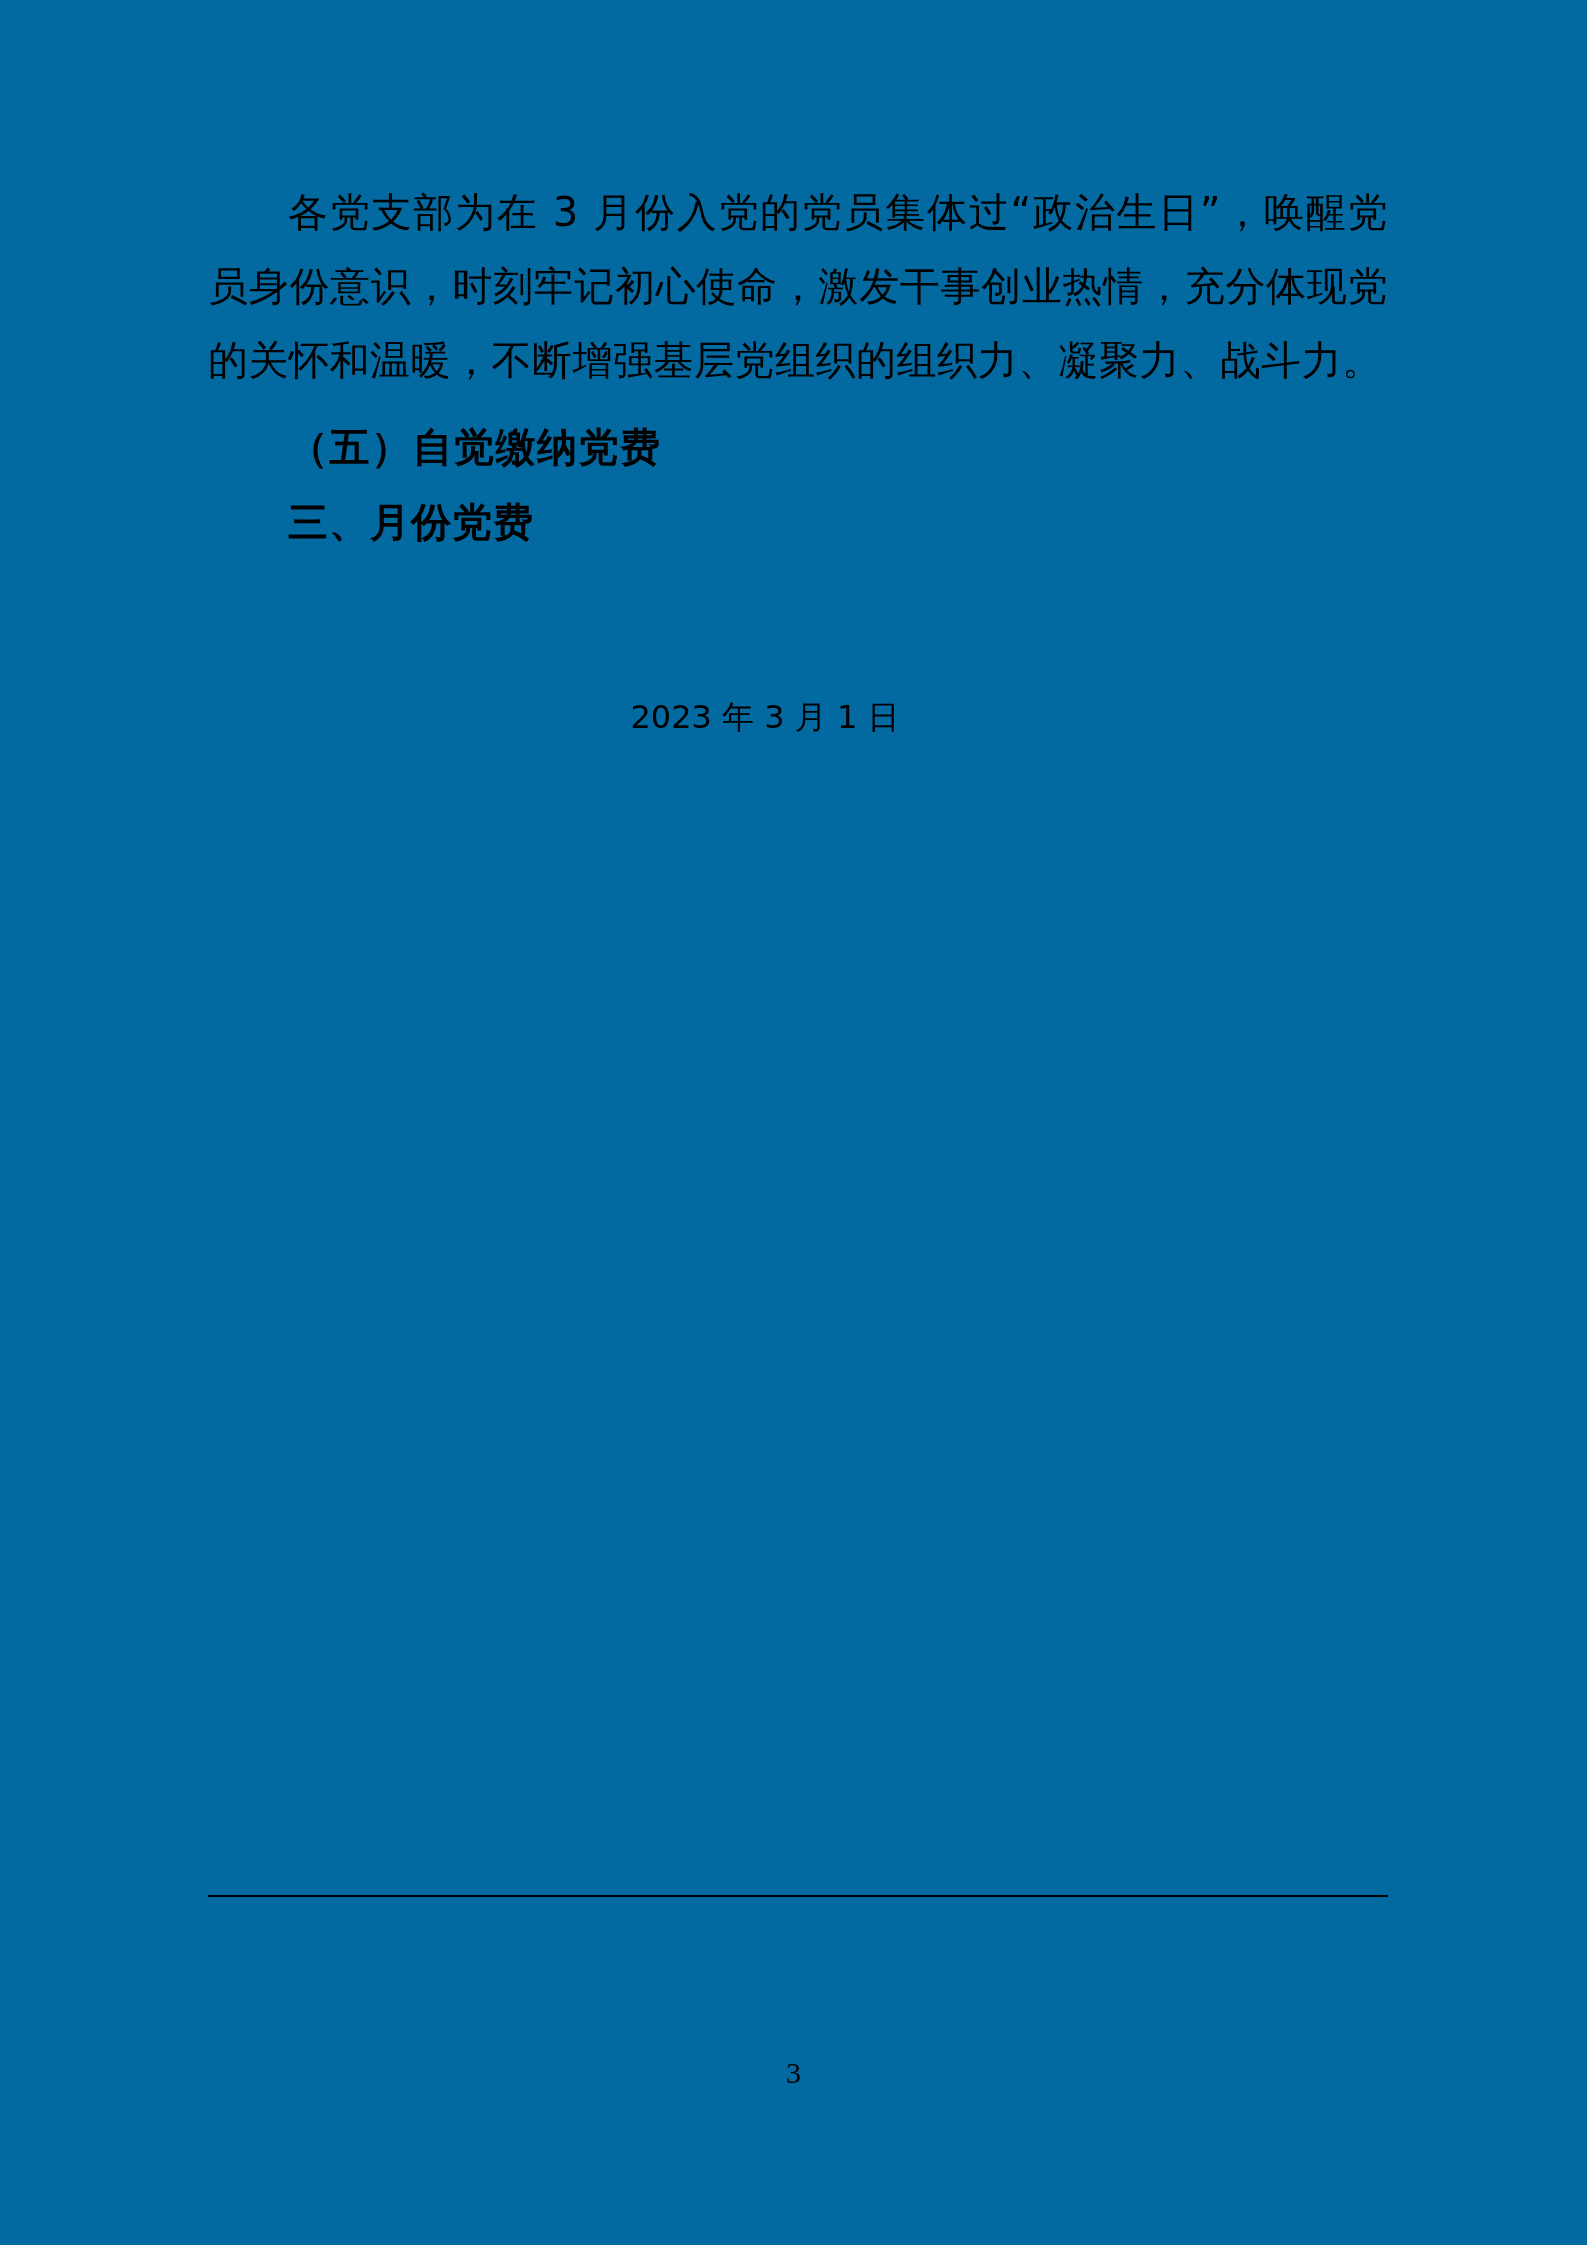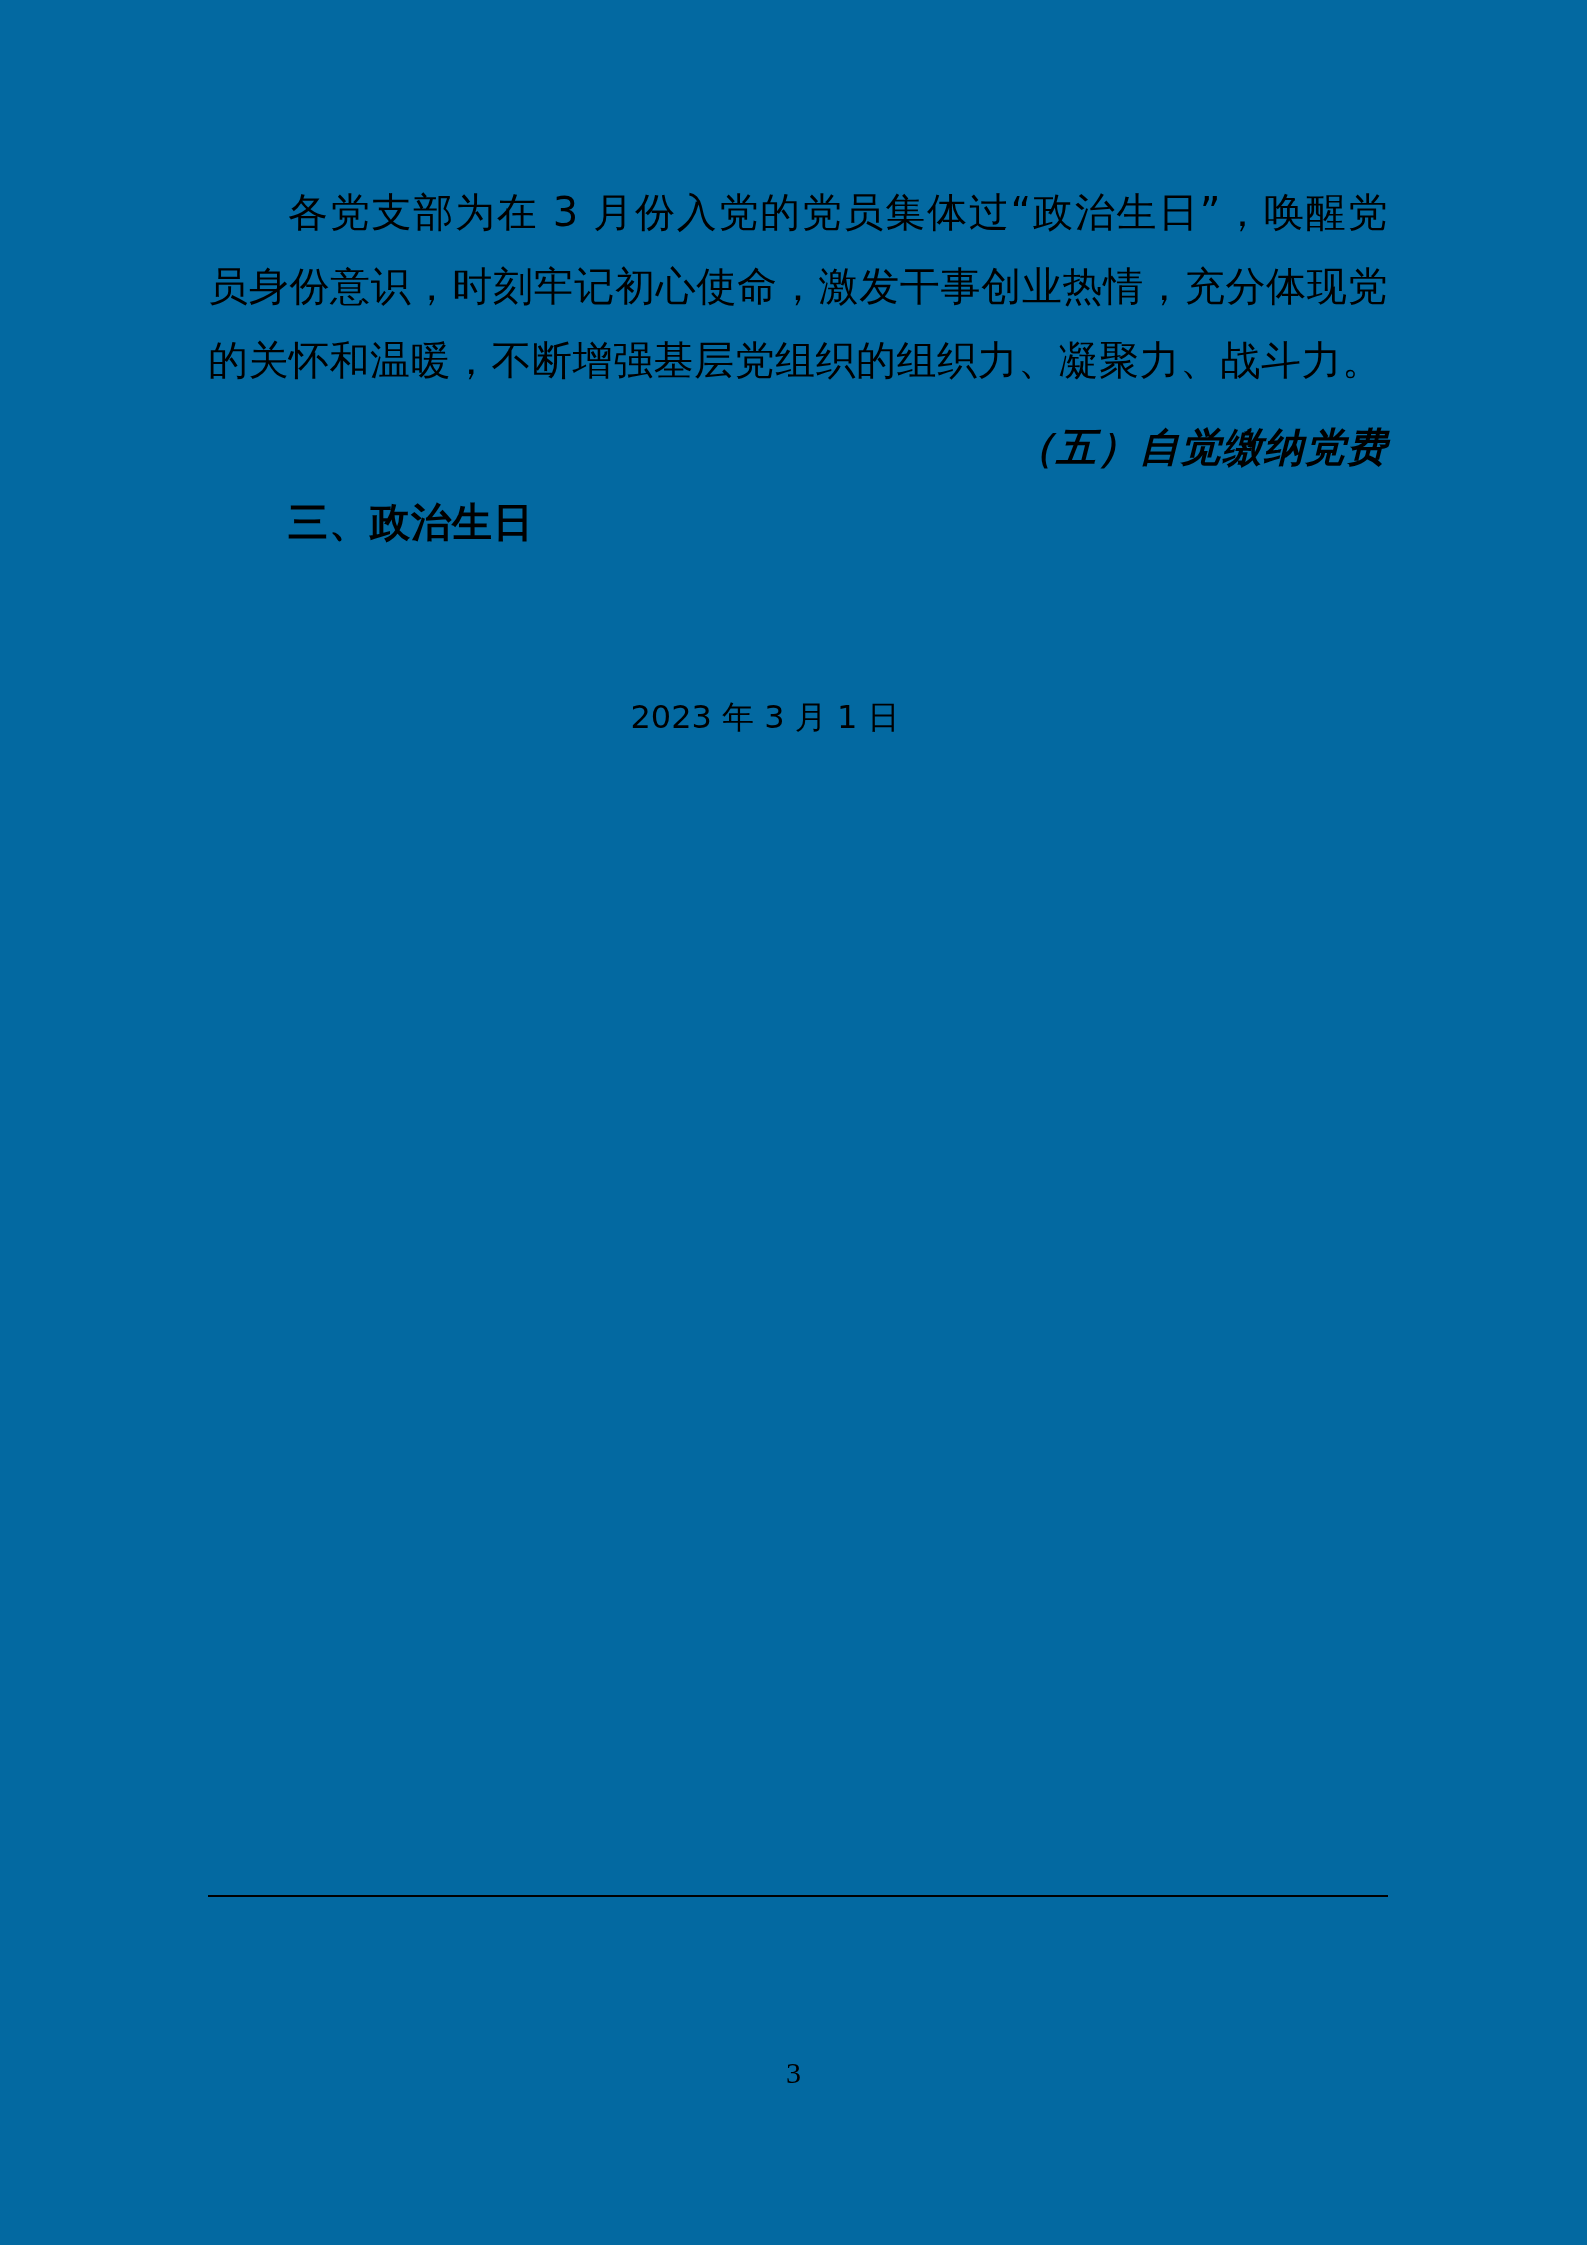--- a/index.html
+++ b/index.html
@@ -43,25 +43,23 @@
     font-weight: bold;
     margin: 0;
     text-indent: 80px;
     letter-spacing: 1px;
   }
   .heading-kai {
     font-family: "Liberation Serif", "DejaVu Serif", serif;
     font-size: 40px;
     line-height: 74px;
     font-weight: bold;
-    font-style: italic;
     margin: 0;
     text-indent: 80px;
     letter-spacing: 1.5px;
-    text-align: right;
   }
   .spacer-sm { height: 14px; }
   .date-line {
     font-family: "DejaVu Sans", "Liberation Sans", sans-serif;
     font-size: 32px;
     line-height: 60px;
     text-align: center;
     padding-right: 66px;
     margin: 0;
   }
@@ -111,21 +109,21 @@
 
   <div class="content">
 
     <p class="para">各党支部为在 3 月份入党的党员集体过“政治生日”，唤醒党员身份意识，时刻牢记初心使命，激发干事创业热情，充分体现党的关怀和温暖，不断增强基层党组织的组织力、凝聚力、战斗力。</p>
 
     <div class="spacer-sm"></div>
 
     <p class="heading-kai">（五）自觉缴纳党费</p>
 
 
-    <p class="heading-bold">三、政治生日</p>
+    <p class="heading-bold">三、月份党费</p>
 
 
     <div style="height:128px"></div>
 
     <p class="date-line">2023 年 3 月 1 日</p>
   </div>
 
   <div class="footer">
     <hr class="footer-rule">
   </div>

